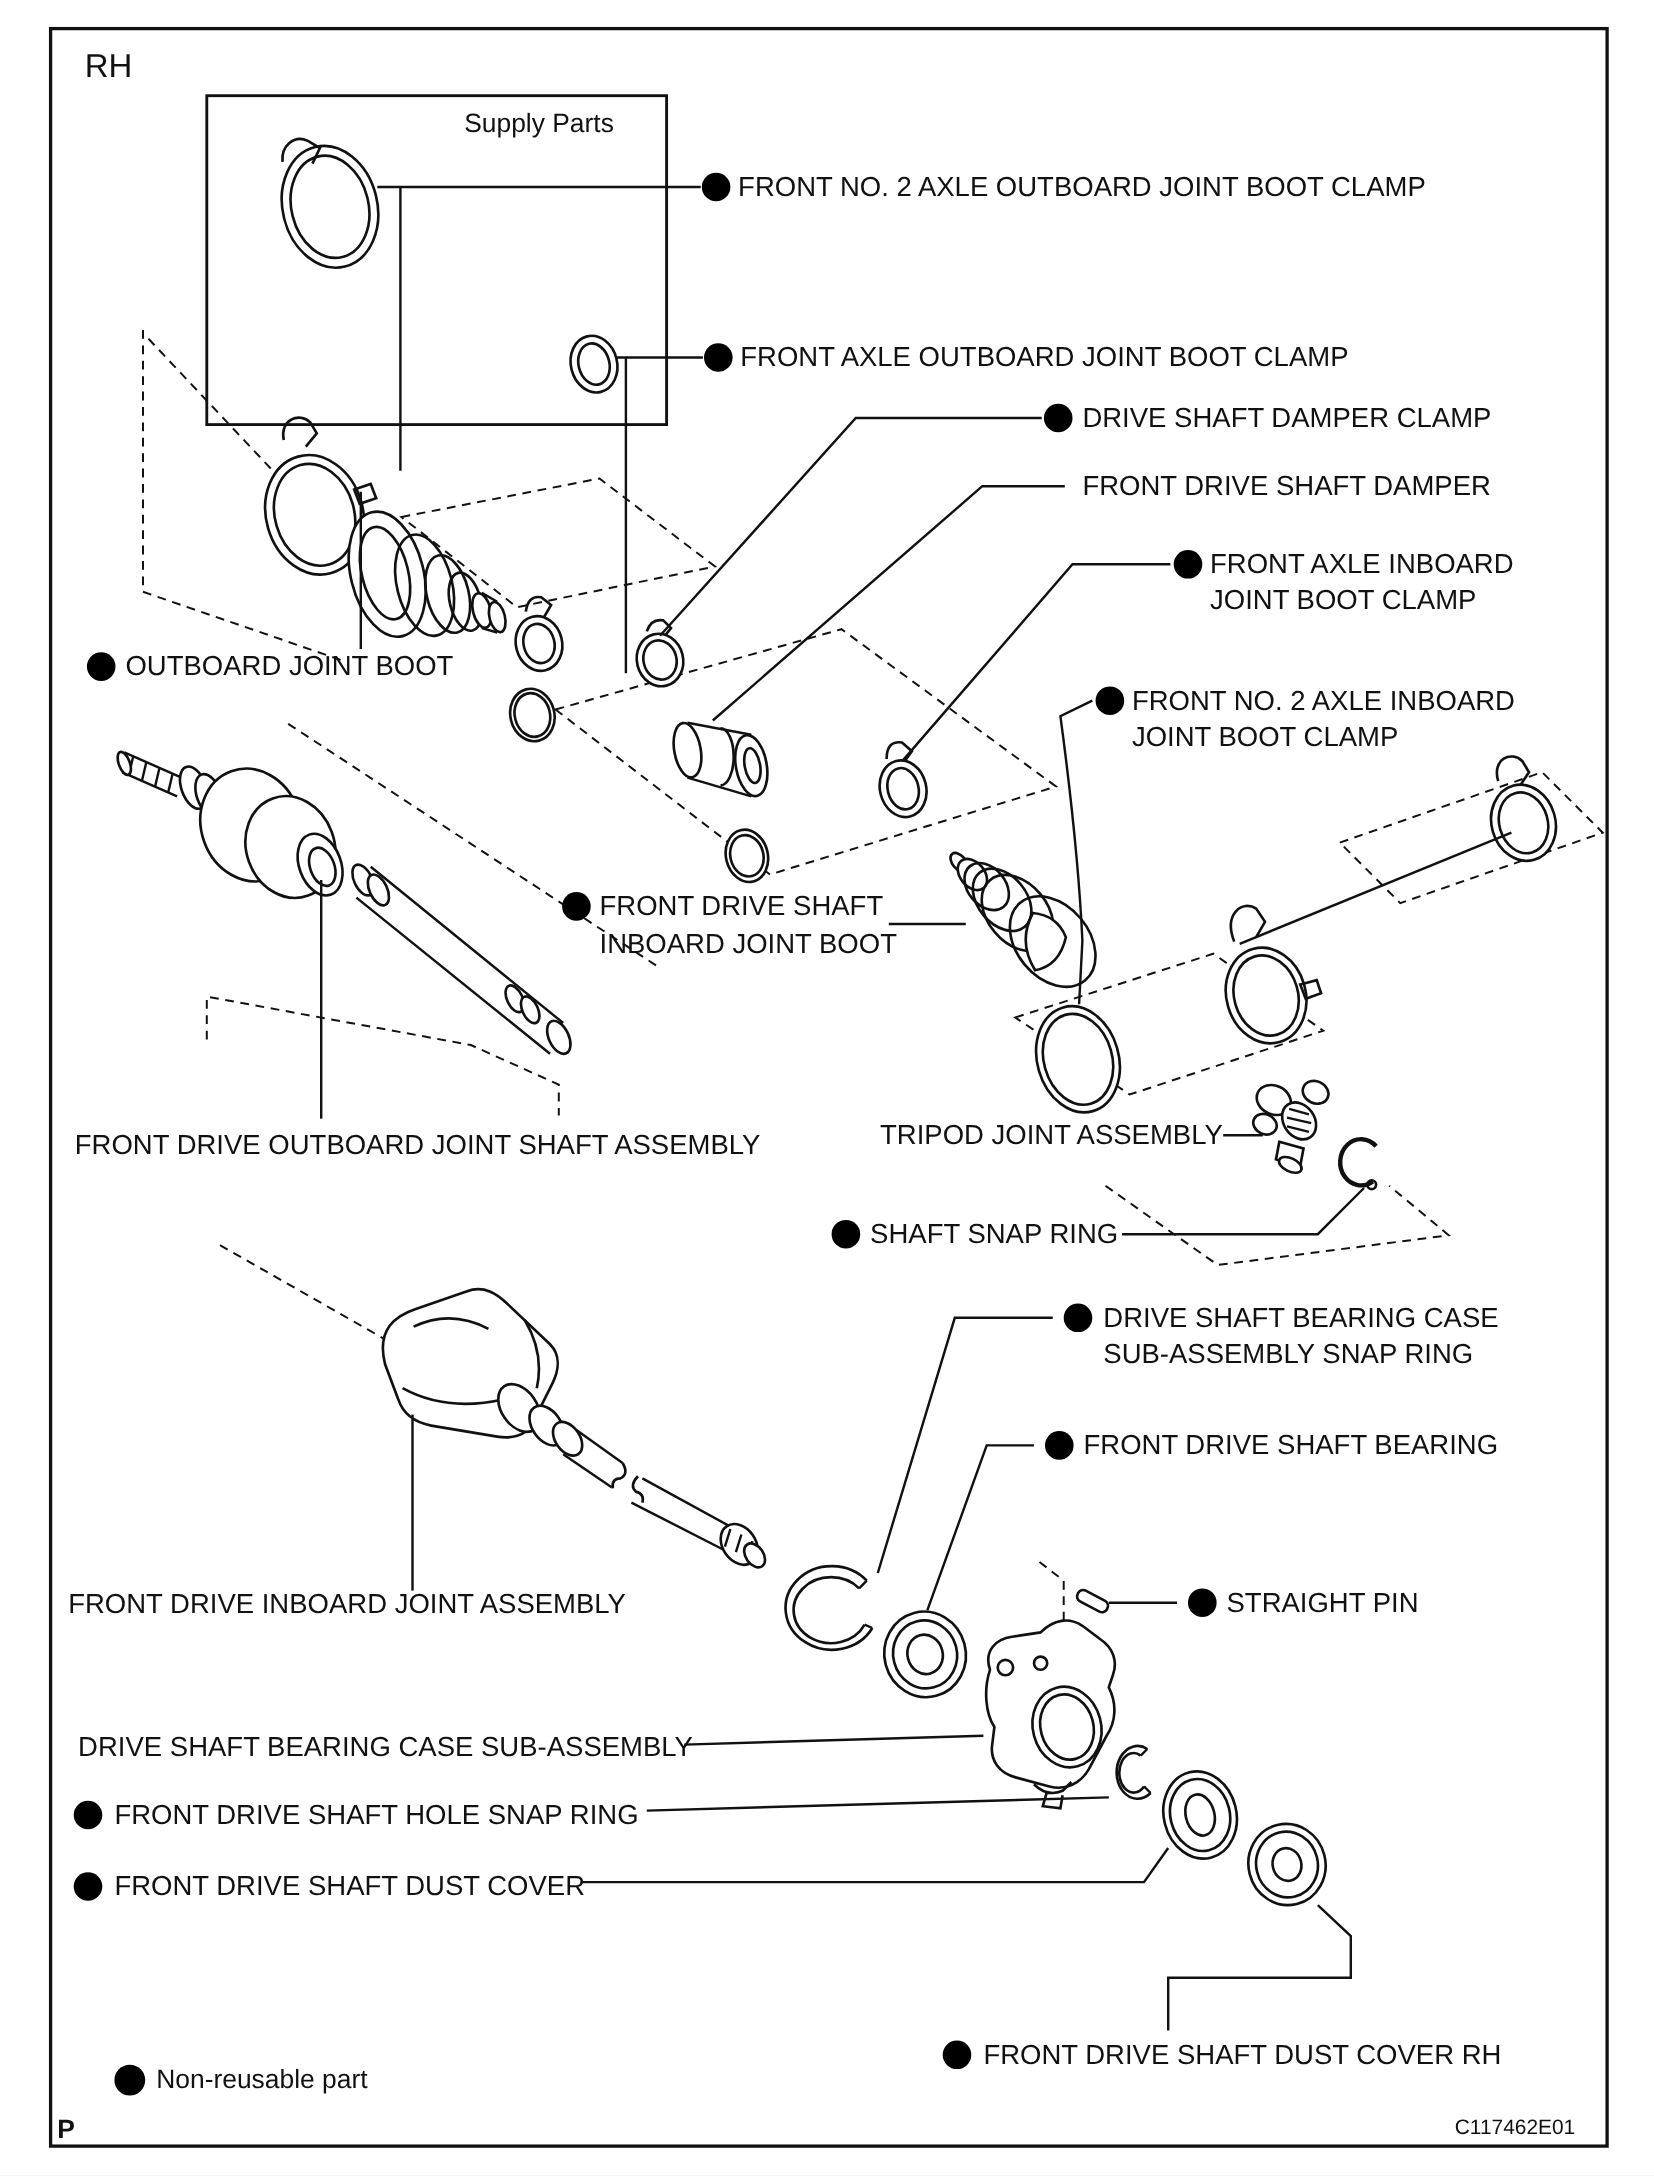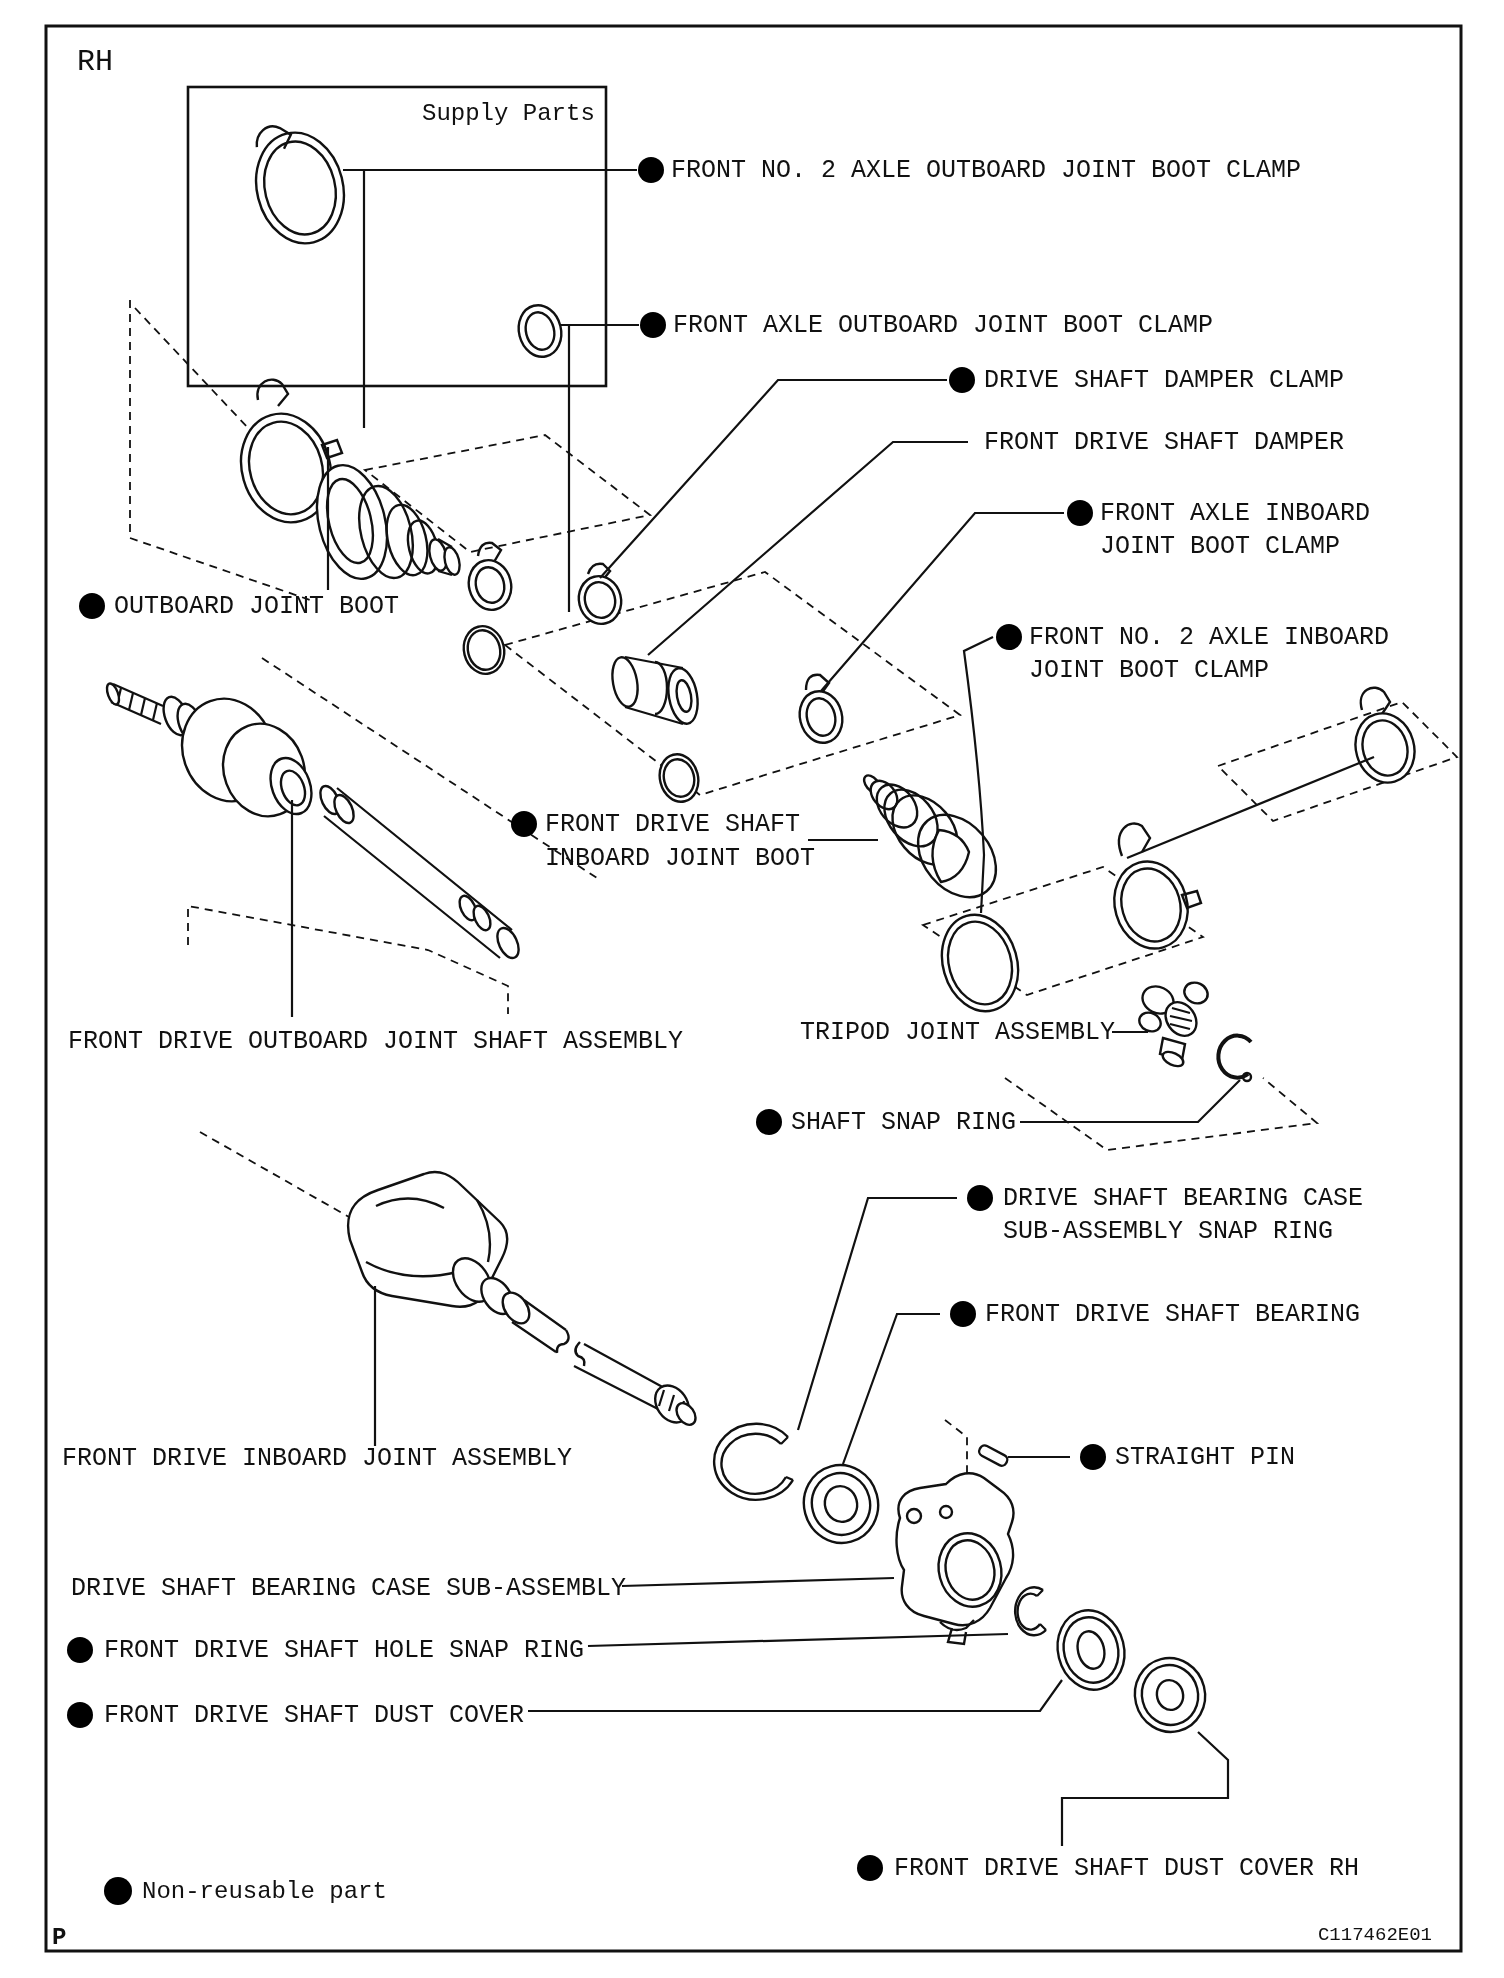--- a/index.html
+++ b/index.html
@@ -1,18 +1,18 @@
 <!DOCTYPE html>
 <html><head>
 <meta charset="utf-8">
 <style>
   html,body{margin:0;padding:0;background:#e8e8e8;}
   .page{
     position:relative;width:1504px;height:1978px;margin:0 auto;background:#ffffff;
-    font-family:Liberation Mono, monospace;
+    font-family:Liberation Sans, sans-serif;
   }
   svg{position:absolute;left:0;top:0;}
   svg text{fill:#111;}
   .lbl{font-size:25px;}
   .lbl-sm{font-size:24px;}
   .rh{font-size:30px;}
   .pmark{font-size:24px;font-weight:bold;}
   .code{font-size:19px;}
   .ln{stroke:#111;stroke-width:2.2;fill:none;}
   .pt{stroke:#111;stroke-width:2.4;fill:#fff;}

